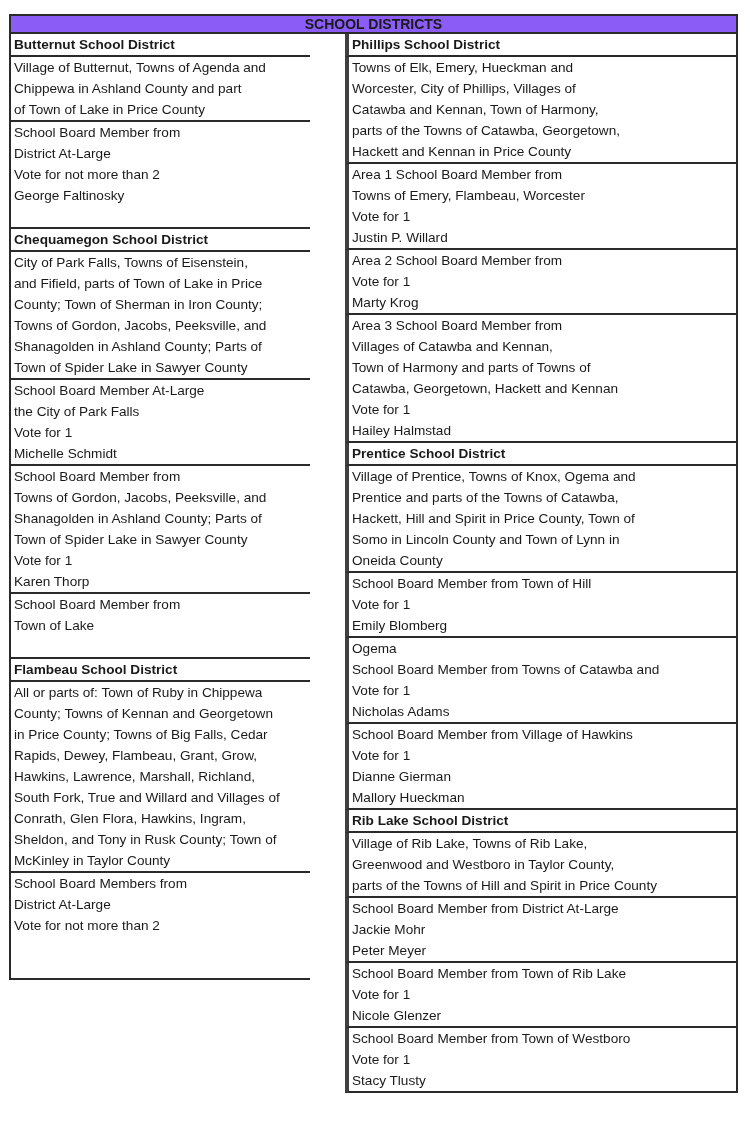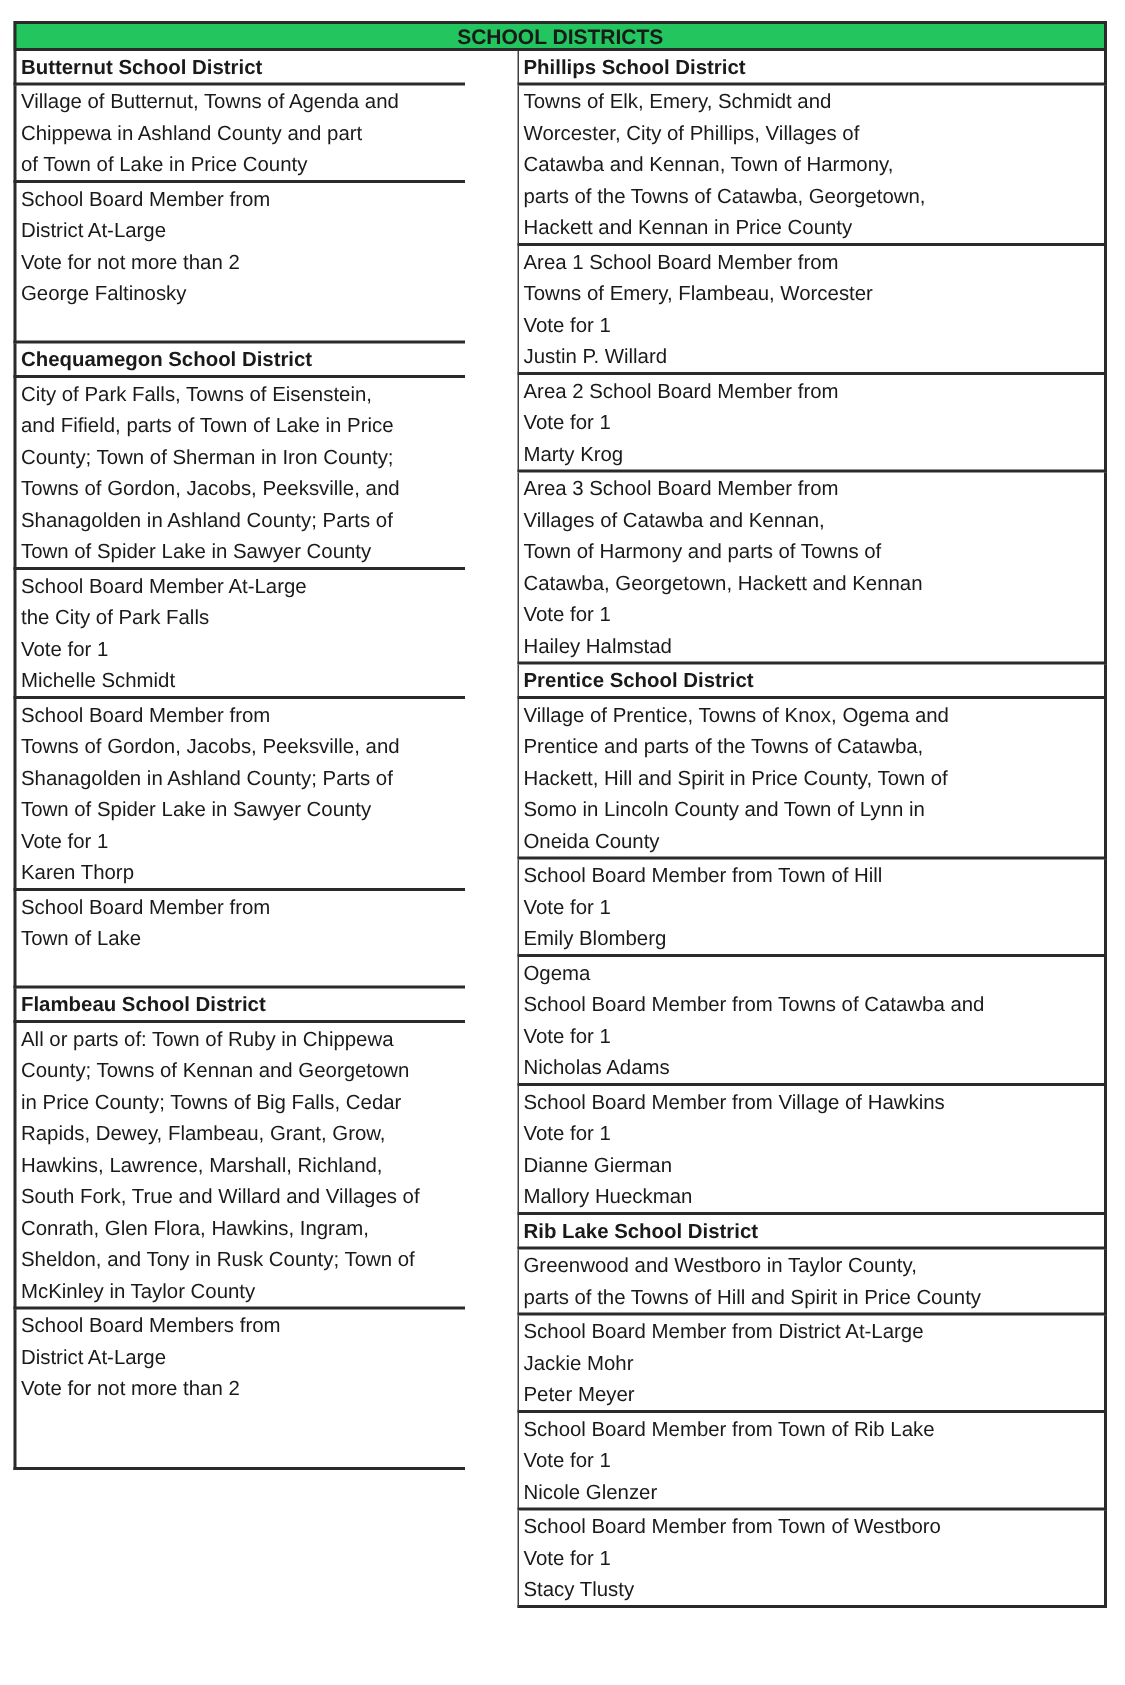--- a/index.html
+++ b/index.html
@@ -1,25 +1,25 @@
 <!DOCTYPE html>
 <html><head>
 <meta charset="utf-8">
 <style>
   html, body { margin:0; padding:0; background:#ffffff; }
   body { width:750px; height:1123px; position:relative; overflow:hidden;
          font-family:"Liberation Sans", sans-serif; color:#1a1a1a; }
   .title-bar { position:absolute; left:9px; top:14px; width:729px; height:20px;
-               background:#22c55e; border:2px solid #2a2a2a; box-sizing:border-box;
+               background:#8b5cf6; border:2px solid #2a2a2a; box-sizing:border-box;
                font-weight:bold; font-size:14px; text-align:center; line-height:17px; }
   .col { position:absolute; top:34px; }
   .col.left { left:9px; width:301px; }
   .col.right { left:345px; width:393px; }
   .box { border:2px solid #2a2a2a; border-top:none; box-sizing:border-box; padding:0 0 0 3px; }
-  .col.right .box { border-left:1px solid #404040; }
+  .col.right .box { border-left:4px solid #404040; }
   .col.left .box { border-right:none; }
   .line { font-size:13.6px; line-height:21px; height:21px; white-space:nowrap; }
   .hdr { font-weight:bold; }
 </style>
 </head>
 <body>
 
 <div class="title-bar">SCHOOL DISTRICTS</div>
 <div class="col left">
     <div class="box">
@@ -87,21 +87,21 @@
       <div class="line">Vote for not more than 2</div>
       <div class="line"></div>
       <div class="line"></div>
     </div>
   </div>
 <div class="col right">
     <div class="box">
       <div class="line hdr">Phillips School District</div>
     </div>
     <div class="box">
-      <div class="line">Towns of Elk, Emery, Schmidt and</div>
+      <div class="line">Towns of Elk, Emery, Hueckman and</div>
       <div class="line">Worcester, City of Phillips, Villages of</div>
       <div class="line">Catawba and Kennan, Town of Harmony,</div>
       <div class="line">parts of the Towns of Catawba, Georgetown,</div>
       <div class="line">Hackett and Kennan in Price County</div>
     </div>
     <div class="box">
       <div class="line">Area 1 School Board Member from</div>
       <div class="line">Towns of Emery, Flambeau, Worcester</div>
       <div class="line">Vote for 1</div>
       <div class="line">Justin P. Willard</div>
@@ -143,20 +143,21 @@
     <div class="box">
       <div class="line">School Board Member from Village of Hawkins</div>
       <div class="line">Vote for 1</div>
       <div class="line">Dianne Gierman</div>
       <div class="line">Mallory Hueckman</div>
     </div>
     <div class="box">
       <div class="line hdr">Rib Lake School District</div>
     </div>
     <div class="box">
+      <div class="line">Village of Rib Lake, Towns of Rib Lake,</div>
       <div class="line">Greenwood and Westboro in Taylor County,</div>
       <div class="line">parts of the Towns of Hill and Spirit in Price County</div>
     </div>
     <div class="box">
       <div class="line">School Board Member from District At-Large</div>
       <div class="line">Jackie Mohr</div>
       <div class="line">Peter Meyer</div>
     </div>
     <div class="box">
       <div class="line">School Board Member from Town of Rib Lake</div>

